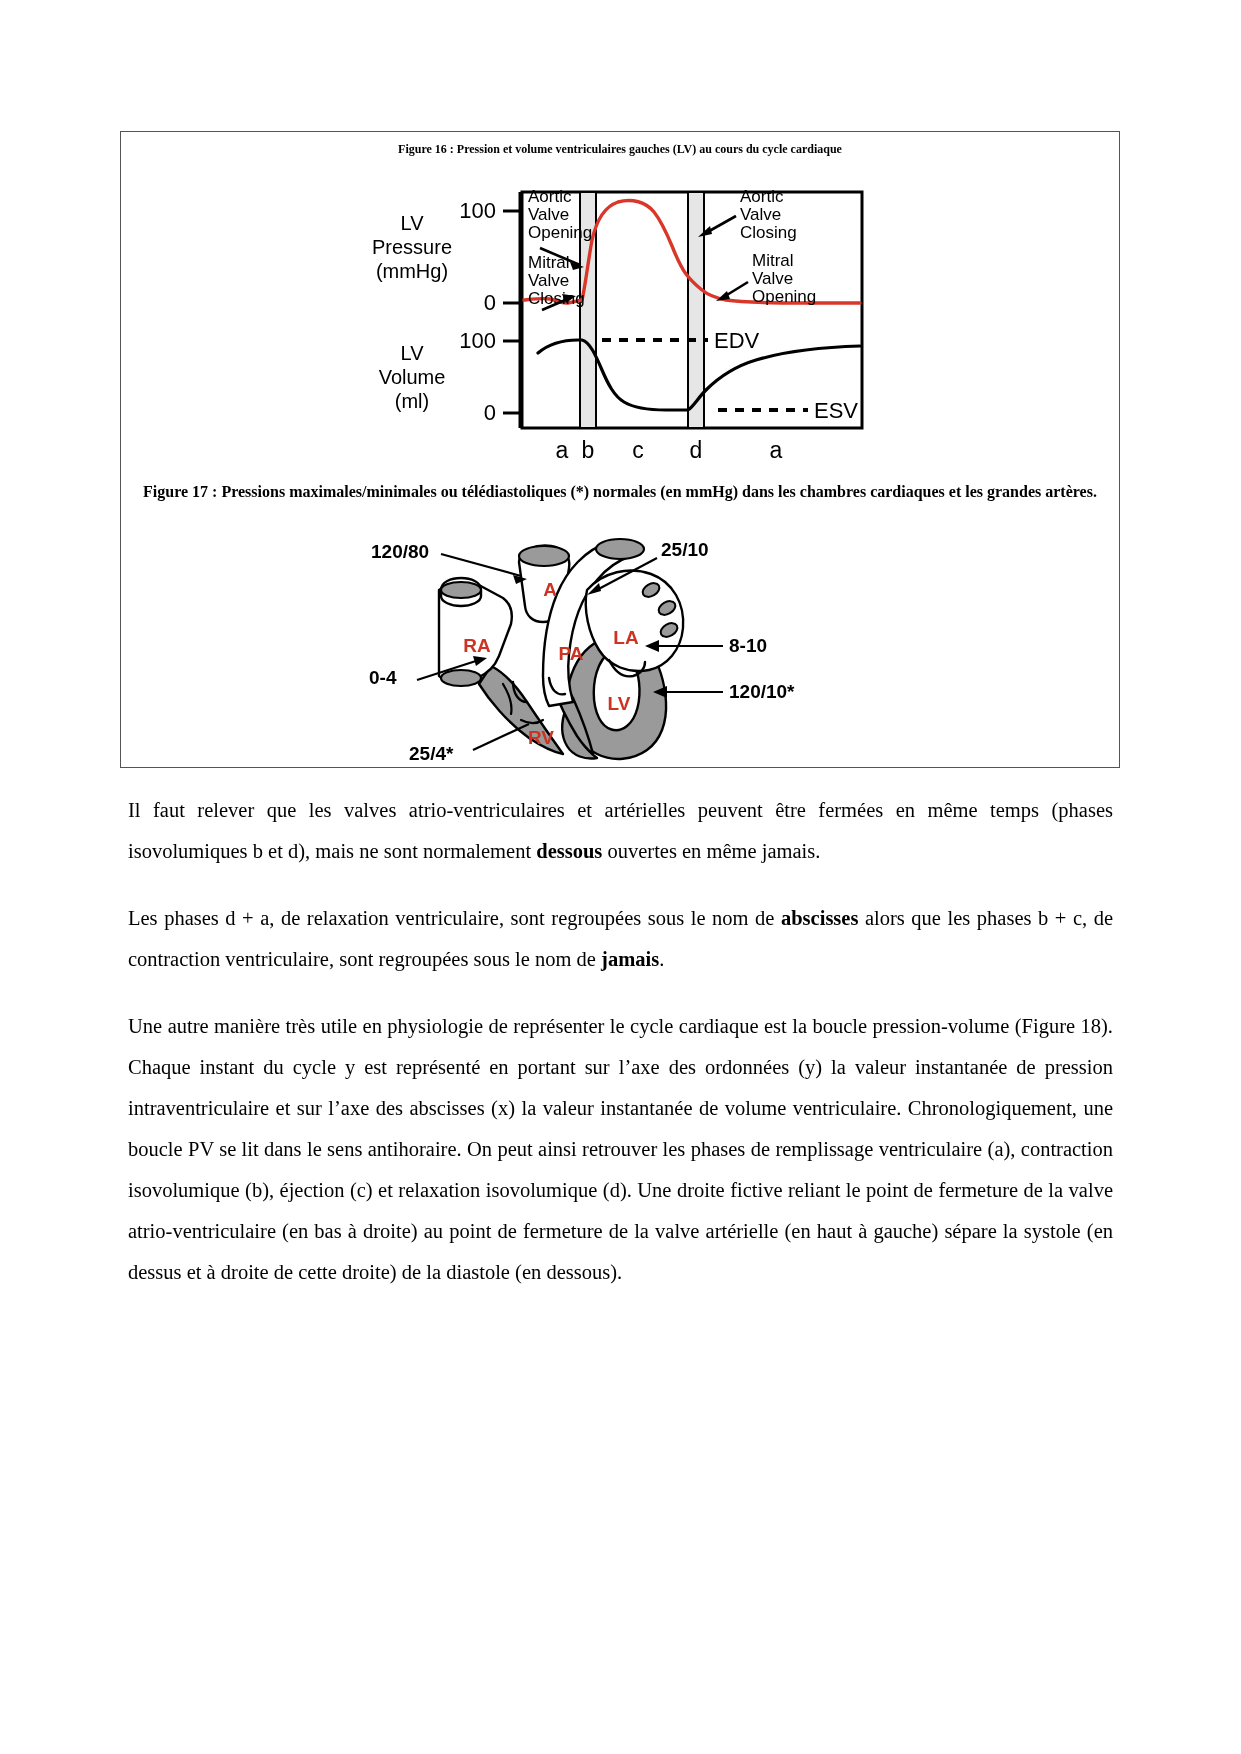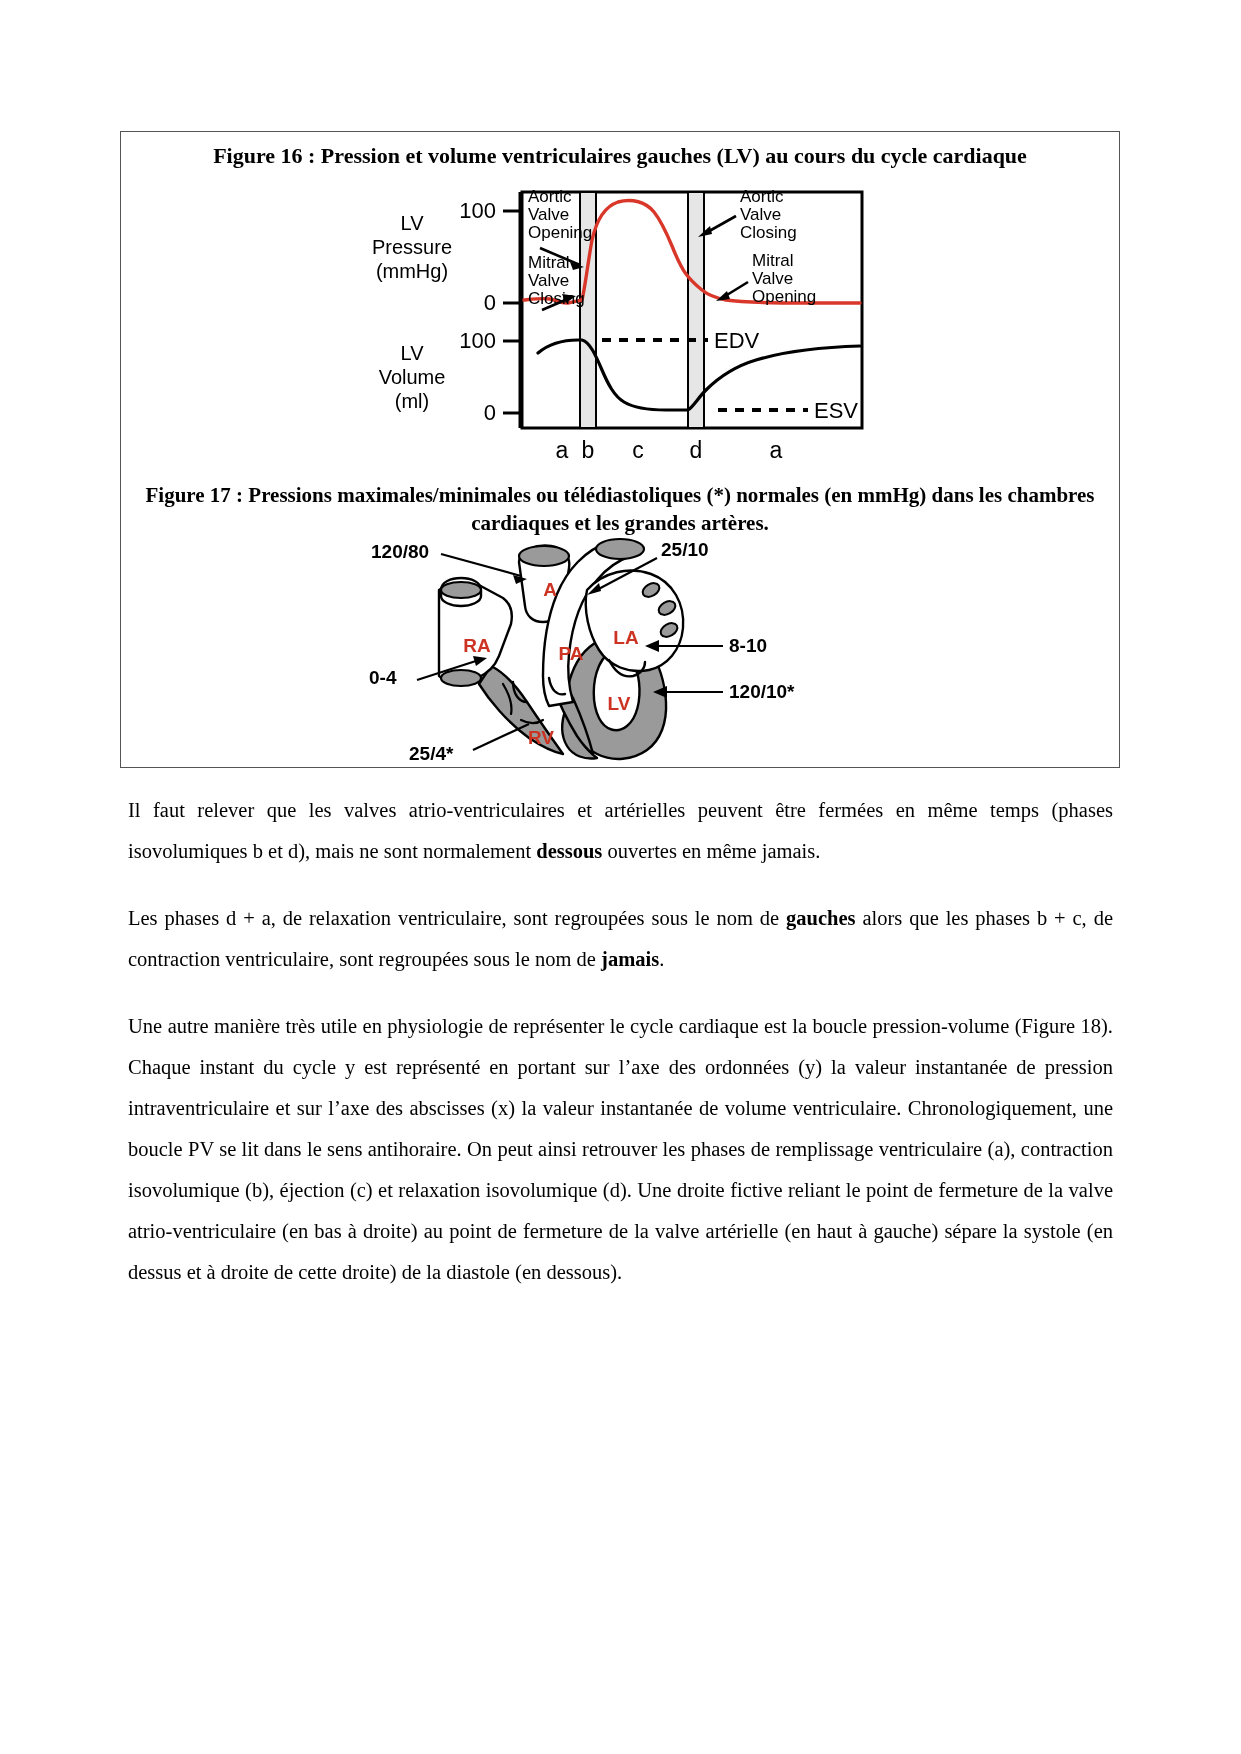--- a/index.html
+++ b/index.html
@@ -25,34 +25,34 @@
     height: 637px;
     border: 1.5px solid #555;
     box-sizing: border-box;
     background: #fff;
   }
 
   .fig-title {
     text-align: center;
     font-family: "Liberation Serif", serif;
     font-weight: bold;
-    font-size: 22px;
+    font-size: 12px;
     line-height: 1.35;
     color: #000;
   }
   #fig16-title {
     position: absolute;
     left: 0; right: 0;
     top: 9px;
   }
   #fig17-title {
     position: absolute;
     left: 8px; right: 8px;
     top: 349px;
-    font-size: 21px;
+    font-size: 16px;
   }
 
   
   #fig16 {
     position: absolute;
     left: 235px;
     top: 38px;
     width: 540px;
     height: 300px;
   }
@@ -309,16 +309,16 @@
         <path d="M112,218 L168,192" stroke="#000" stroke-width="2.2" fill="none"></path>
       </g>
     </svg>
   </div>
 </div>
 
 <div id="body-text">
 
   <p><span>Il faut relever que les valves atrio-ventriculaires et artérielles peuvent être fermées en même temps (phases isovolumiques b et d), mais ne sont normalement </span><span class="b">dessous</span><span> ouvertes en même jamais.</span></p>
 
-  <p><span>Les phases d + a, de relaxation ventriculaire, sont regroupées sous le nom de </span><span class="b">gauches</span><span> alors que les phases b + c, de contraction ventriculaire, sont regroupées sous le nom de </span><span class="b">jamais</span><span>.</span></p>
+  <p><span>Les phases d + a, de relaxation ventriculaire, sont regroupées sous le nom de </span><span class="b">abscisses</span><span> alors que les phases b + c, de contraction ventriculaire, sont regroupées sous le nom de </span><span class="b">jamais</span><span>.</span></p>
 
   <p>Une autre manière très utile en physiologie de représenter le cycle cardiaque est la boucle pression-volume (Figure 18). Chaque instant du cycle y est représenté en portant sur l’axe des ordonnées (y) la valeur instantanée de pression intraventriculaire et sur l’axe des abscisses (x) la valeur instantanée de volume ventriculaire. Chronologiquement, une boucle PV se lit dans le sens antihoraire. On peut ainsi retrouver les phases de remplissage ventriculaire (a), contraction isovolumique (b), éjection (c) et relaxation isovolumique (d). Une droite fictive reliant le point de fermeture de la valve atrio-ventriculaire (en bas à droite) au point de fermeture de la valve artérielle (en haut à gauche) sépare la systole (en dessus et à droite de cette droite) de la diastole (en dessous).</p>
 </div>
 
 </body></html>

